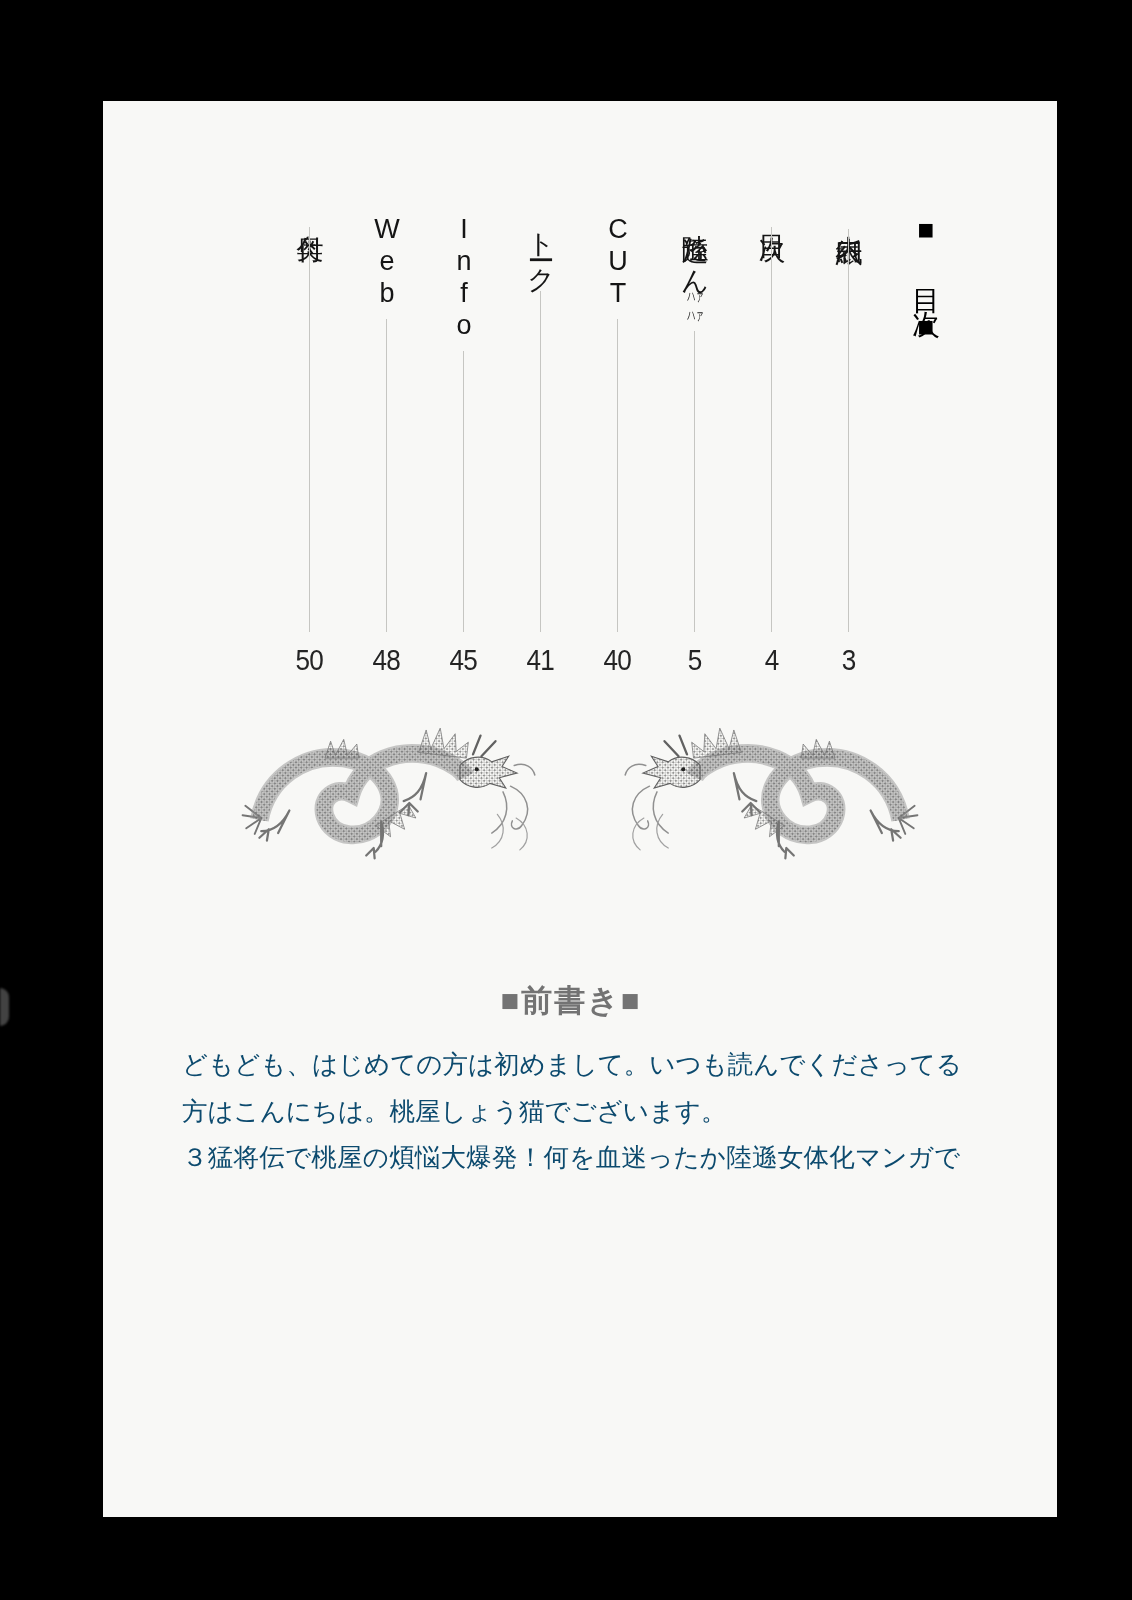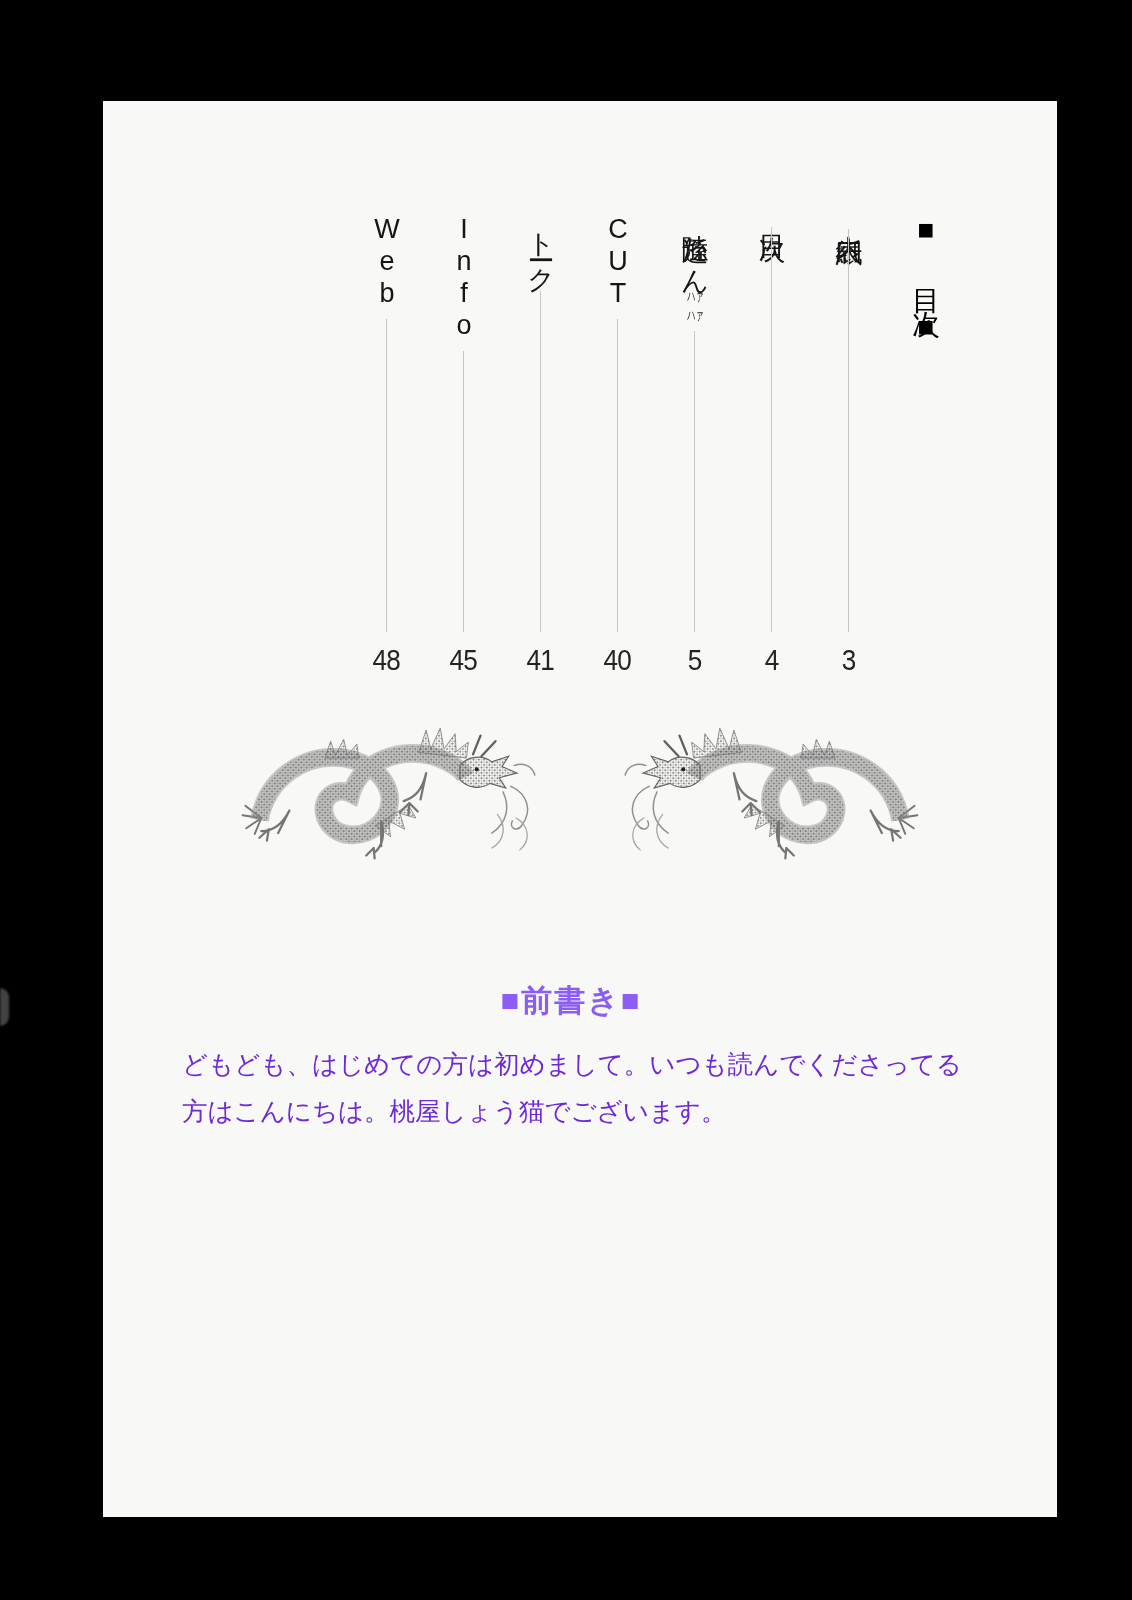--- a/index.html
+++ b/index.html
@@ -44,25 +44,25 @@
   .dragons{
     position:absolute;top:599px;left:0;right:0;
     display:flex;justify-content:center;gap:32px;
   }
   .dragon{width:330px;height:178px;opacity:.92;}
   .dragon.mirrored{transform:scaleX(-1);}
   
   .foreword{position:absolute;top:879px;left:79px;width:778px;
     font-family:"Liberation Serif","DejaVu Serif",serif;}
   .fw-heading{
-    text-align:center;font-size:31px;font-weight:bold;color:#8b5cf6;
+    text-align:center;font-size:31px;font-weight:bold;color:#737373;
     margin-bottom:20px;letter-spacing:2px;
   }
   .fw-line{
-    font-size:25.5px;line-height:46.5px;color:#6d28d9;
+    font-size:25.5px;line-height:46.5px;color:#0c4a6e;
     text-align:justify;text-align-last:justify;white-space:nowrap;
   }
   .fw-line.short{text-align:right;text-align-last:left;}
 </style>
 </head>
 <body>
 
 <div class="stage">
   <div class="artifact"></div>
 
@@ -110,20 +110,25 @@
         <div class="pagenum">45</div>
       </div>
 
       <div class="toc-col">
         <div class="vlabel">Web</div>
         <div class="leader"></div>
         <div class="pagenum">48</div>
       </div>
 
 
+      <div class="toc-col">
+        <div class="vlabel">奥付</div>
+        <div class="leader"></div>
+        <div class="pagenum">50</div>
+      </div>
 
     </div>
 
     <div class="dragons">
 
       <svg class="dragon" viewBox="0 0 350 190" xmlns="http://www.w3.org/2000/svg">
         <defs>
           <pattern id="htA" width="4" height="4" patternUnits="userSpaceOnUse" patternTransform="rotate(45)">
             <circle cx="1" cy="1" r="0.95" fill="#5c5c5c"></circle>
             <circle cx="3" cy="3" r="0.7" fill="#7d7d7d"></circle>
@@ -203,16 +208,17 @@
           </g>
         </g>
       </svg>
 
     </div>
 
     <div class="foreword">
       <div class="fw-heading">■前書き■</div>
       <div class="fw-line">どもども、はじめての方は初めまして。いつも読んでくださってる</div>
       <div class="fw-line short">方はこんにちは。桃屋しょう猫でございます。</div>
+      <div class="fw-line">３猛将伝で桃屋の煩悩大爆発！何を血迷ったか陸遜女体化マンガで</div>
     </div>
 
   </div>
 </div>
 
 </body></html>

